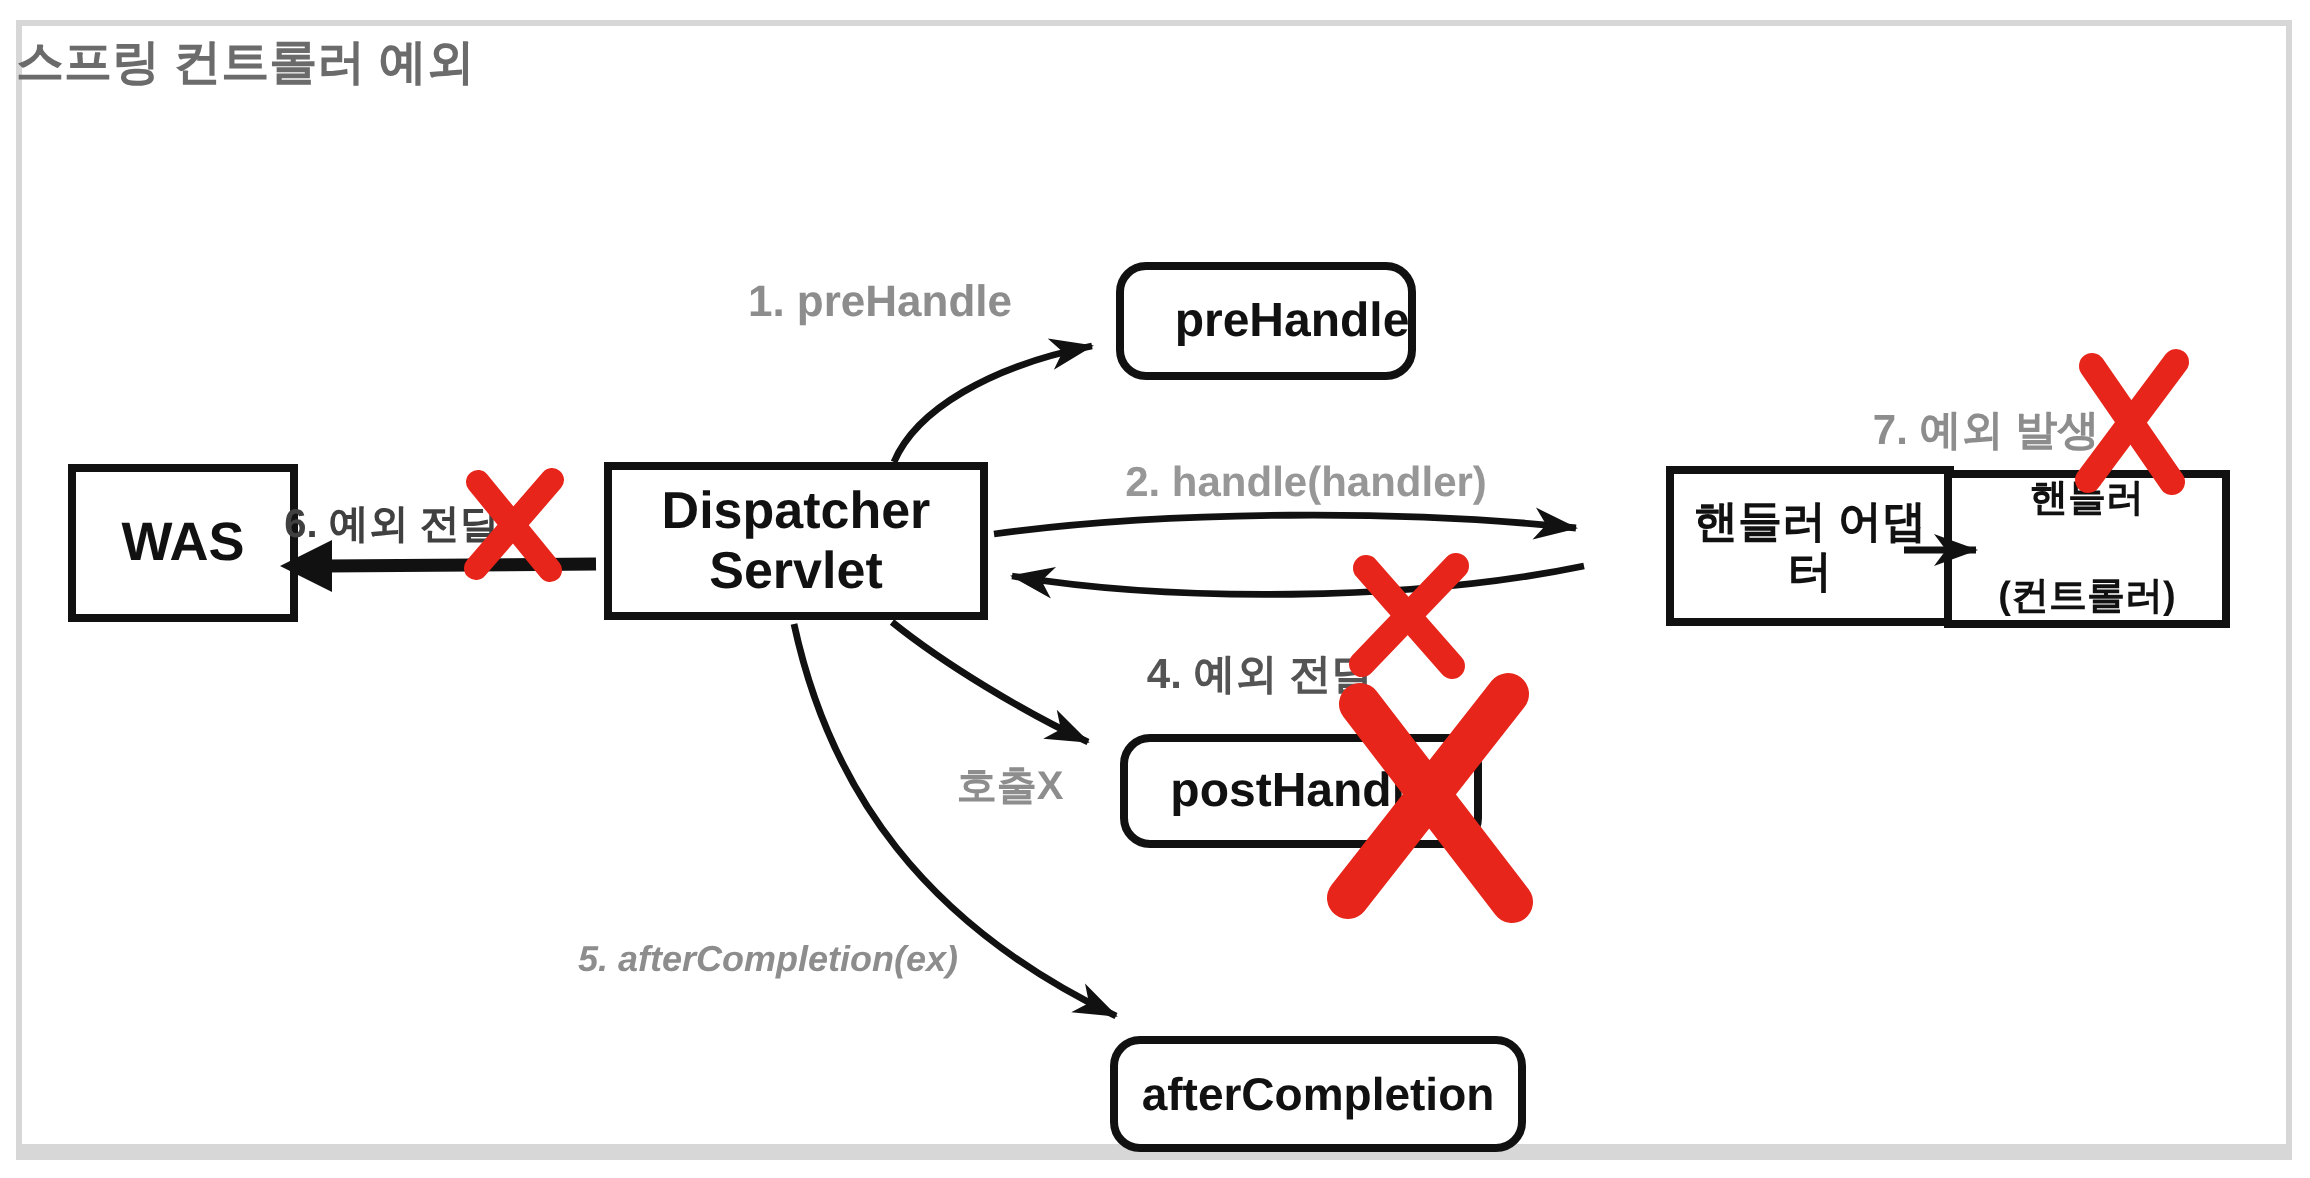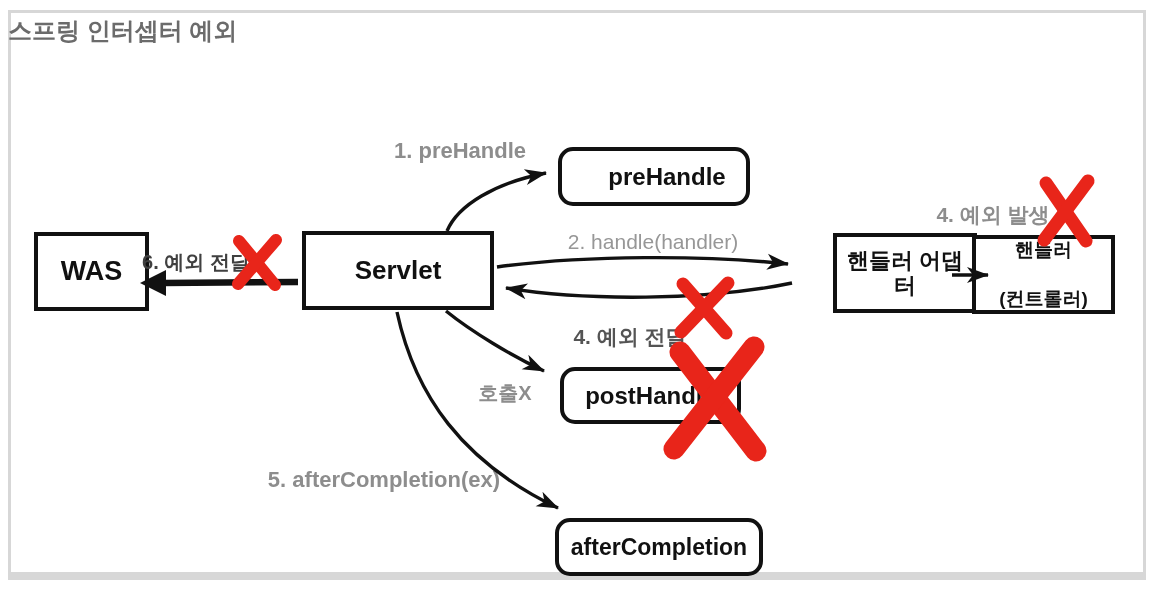--- a/index.html
+++ b/index.html
@@ -33,54 +33,55 @@
   .node{
     position:absolute;box-sizing:border-box;
     background:#ffffff;border:4px solid var(--box-border);
     display:flex;flex-direction:column;align-items:center;justify-content:center;
     text-align:center;font-weight:bold;color:var(--text);
     line-height:1.15;
   }
   .rounded{border-radius:15px;}
   .node-was{left:34px;top:232px;width:115px;height:79px;font-size:27px;}
   .node-ds{left:302px;top:231px;width:192px;height:79px;font-size:26px;}
-  .node-prehandle{left:558px;top:147px;width:192px;height:59px;font-size:24px;padding-left:26px;}
+  .node-prehandle{left:558px;top:131px;width:150px;height:59px;font-size:24px;padding-left:26px;}
   .node-adapter{left:797px;top:233px;width:144px;height:80px;font-size:22px;font-weight:600;margin-left:36px;}
   .node-handler{left:972px;top:235px;width:143px;height:79px;font-size:19px;font-weight:600;justify-content:space-between;}
   .node-posthandle{left:560px;top:367px;width:181px;height:57px;font-size:24px;}
   .node-aftercompletion{left:555px;top:518px;width:208px;height:58px;font-size:23px;}
   .elabel{
     position:absolute;transform:translate(-50%,-50%);
     white-space:nowrap;font-weight:bold;color:var(--label-gray);
   }
-  .elabel-1{left:460px;top:151px;font-size:22px;}
-  .elabel-2{left:653px;top:242px;font-size:21px;font-weight:400;color:#979797;}
+  .elabel-1{left:440px;top:151px;font-size:22px;}
+  .elabel-2{left:653px;top:242px;font-size:21px;font-weight:700;color:#979797;}
   .elabel-3{left:993px;top:215px;font-size:21px;}
   .elabel-4{left:630px;top:337px;font-size:21px;color:var(--label-dark);}
-  .elabel-5{left:384px;top:480px;font-size:22px;}
+  .elabel-5{left:384px;top:480px;font-size:18px;font-style:italic;}
   .elabel-6{left:196px;top:262px;font-size:20px;color:#404040;}
   .elabel-nocall{left:505px;top:393px;font-size:20px;}
   svg.overlay{position:absolute;left:0;top:0;pointer-events:none;}
   .edge{fill:none;stroke:var(--box-border);stroke-width:3.4;}
   .edge-thick{fill:none;stroke:var(--box-border);stroke-width:6.5;}
   .arrowhead{fill:var(--box-border);}
   .xmark{fill:none;stroke:var(--red-x);stroke-linecap:round;}
 </style>
 </head>
 <body>
 
 <div class="frame"></div>
 
-<div class="title">스프링 인터셉터 예외</div>
+<div class="title">스프링 컨트롤러 예외</div>
 
 <div class="node node-was">
   <span>WAS</span>
 </div>
 
 <div class="node node-ds">
+  <span>Dispatcher</span>
   <span>Servlet</span>
 </div>
 
 <div class="node rounded node-prehandle">
   <span>preHandle</span>
 </div>
 
 <div class="node node-adapter">
   <span>핸들러 어댑터</span>
 </div>
@@ -93,21 +94,21 @@
 <div class="node rounded node-posthandle">
   <span>postHandle</span>
 </div>
 
 <div class="node rounded node-aftercompletion">
   <span>afterCompletion</span>
 </div>
 
 <div class="elabel elabel-1">1. preHandle</div>
 <div class="elabel elabel-2">2. handle(handler)</div>
-<div class="elabel elabel-3">4. 예외 발생</div>
+<div class="elabel elabel-3">7. 예외 발생</div>
 <div class="elabel elabel-4">4. 예외 전달</div>
 <div class="elabel elabel-5">5. afterCompletion(ex)</div>
 <div class="elabel elabel-6">6. 예외 전달</div>
 <div class="elabel elabel-nocall">호출X</div>
 
 <svg class="overlay" width="1155" height="589" viewBox="0 0 1155 589">
   <defs>
     <marker id="ah" markerUnits="userSpaceOnUse" markerWidth="24" markerHeight="22" refX="21" refY="11" orient="auto">
       <path d="M0,3 L22,11 L0,19 L6,11 Z" class="arrowhead"></path>
     </marker>

